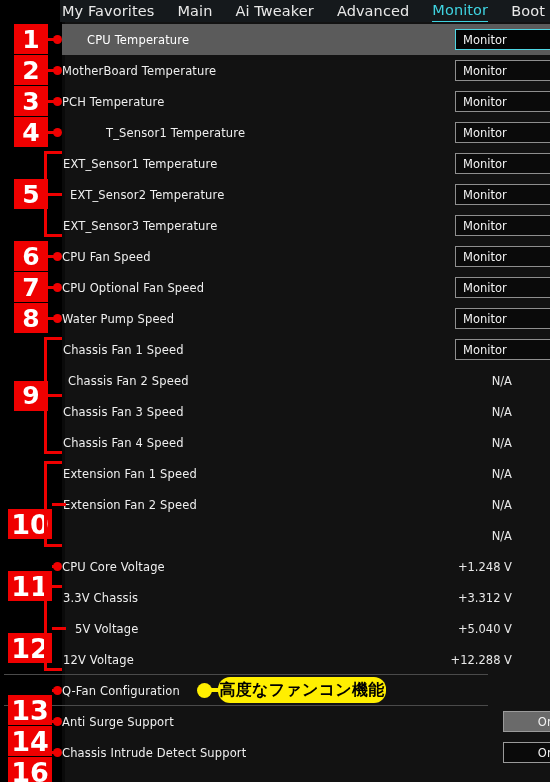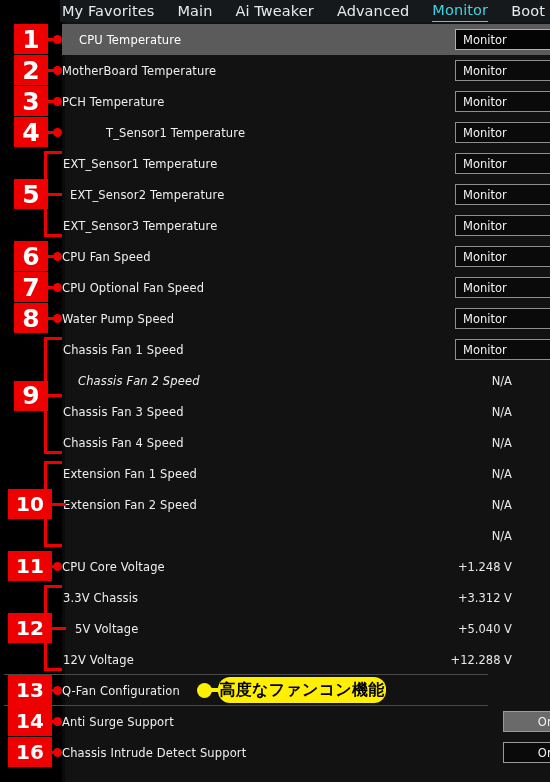--- a/index.html
+++ b/index.html
@@ -115,21 +115,21 @@
   .chip {
     position: absolute; left: 14px;
     width: 34px; height: 30px;
     background: #ef0000;
     color: #fff;
     font-family: "DejaVu Sans", "Liberation Sans", sans-serif;
     font-weight: bold; font-size: 25px;
     display: flex; align-items: center; justify-content: center;
     line-height: 1;
   }
-  .chip.wide { width: 44px; left: 8px; font-size: 20px; }
+  .chip.wide { width: 44px; left: 8px; font-size: 27px; margin-top: 20px; }
 
   
   .ptr-line {
     position: absolute; height: 3px; background: #ef0000;
   }
   .ptr-dot {
     position: absolute; width: 9px; height: 9px; border-radius: 50%;
     background: #ef0000;
   }
   
@@ -174,21 +174,21 @@
         <div class="navtab active">Monitor</div>
         <div class="navtab">Boot</div>
       </div>
   </div>
 
   <div id="content">
     <div id="gutter"></div>
     <div id="leftbar"></div>
     <div id="rows">
         <div class="row selected" style="top: 2px;">
-          <div class="row-label" style="left: 0px; padding-left: 17px;">CPU Temperature</div>
+          <div class="row-label" style="left: 8px; padding-left: 17px;">CPU Temperature</div>
           <div class="dropdown focused">Monitor</div>
         </div>
         <div class="row" style="top: 33px;">
           <div class="row-label" style="left: 0px; padding-left: 0px; text-align: center;">MotherBoard Temperature</div>
           <div class="dropdown">Monitor</div>
         </div>
         <div class="row" style="top: 64px;">
           <div class="row-label" style="left: 0px; padding-left: 0px;">PCH Temperature</div>
           <div class="dropdown">Monitor</div>
         </div>
@@ -218,21 +218,21 @@
         </div>
         <div class="row" style="top: 281px;">
           <div class="row-label" style="left: 0px; padding-left: 0px;">Water Pump Speed</div>
           <div class="dropdown">Monitor</div>
         </div>
         <div class="row" style="top: 312px;">
           <div class="row-label" style="left: 1px; padding-left: 0px;">Chassis Fan 1 Speed</div>
           <div class="dropdown">Monitor</div>
         </div>
         <div class="row" style="top: 343px;">
-          <div class="row-label" style="left: 16px; padding-left: 0px; font-style: italic;">Chassis Fan 2 Speed</div>
+          <div class="row-label" style="left: 6px; padding-left: 0px;">Chassis Fan 2 Speed</div>
           <div class="row-value">N/A</div>
         </div>
         <div class="row" style="top: 374px;">
           <div class="row-label" style="left: 1px; padding-left: 0px;">Chassis Fan 3 Speed</div>
           <div class="row-value">N/A</div>
         </div>
         <div class="row" style="top: 405px;">
           <div class="row-label" style="left: 1px; padding-left: 0px;">Chassis Fan 4 Speed</div>
           <div class="row-value">N/A</div>
         </div>

